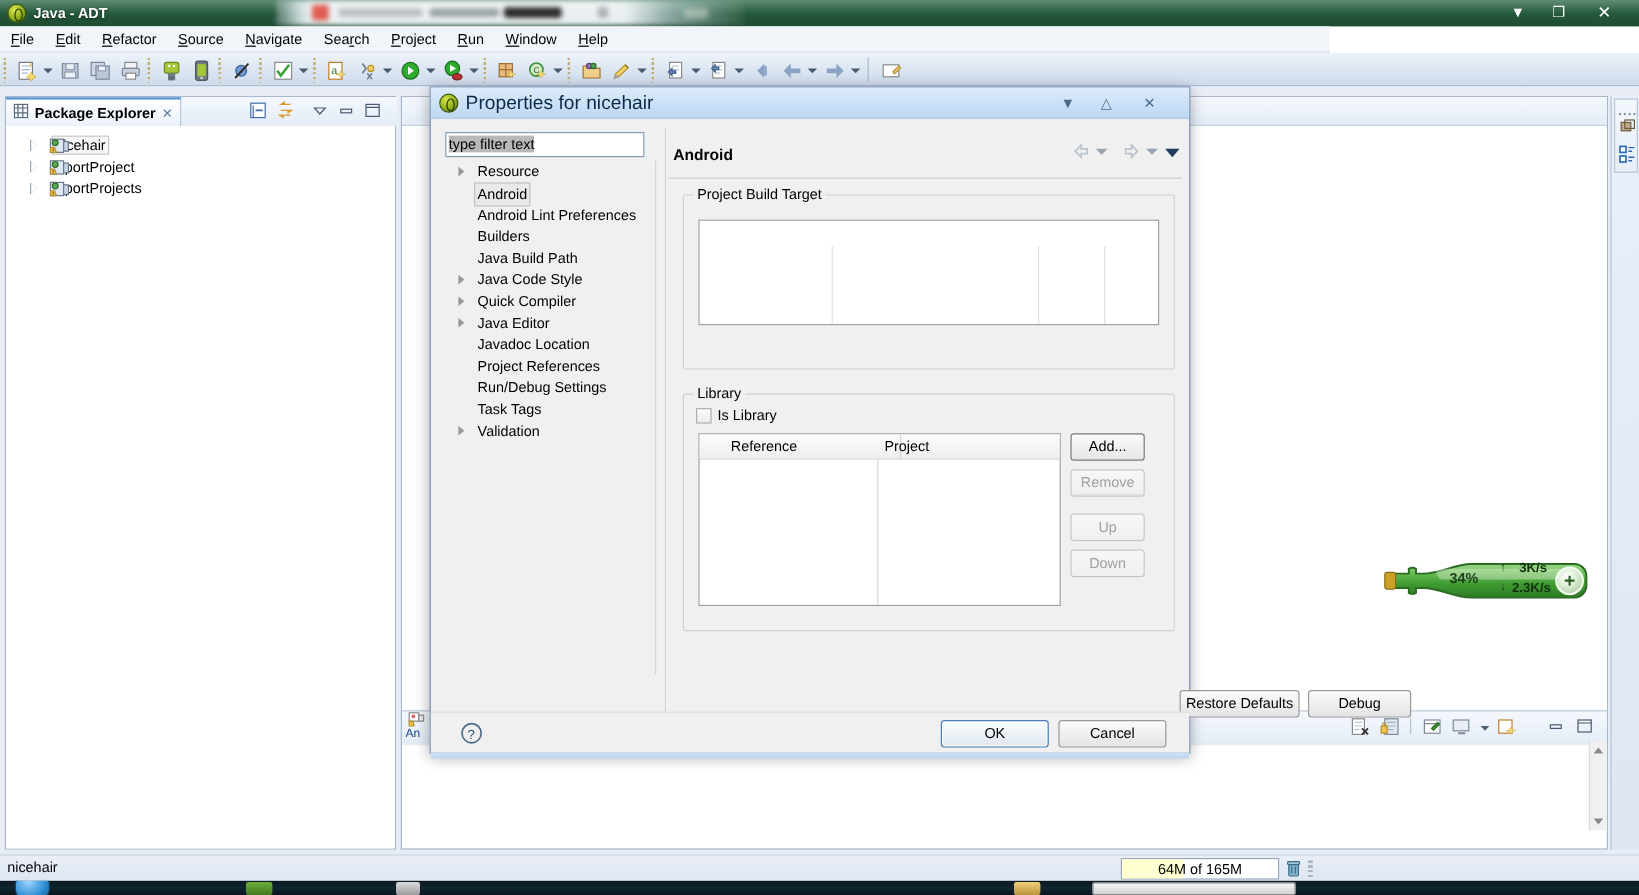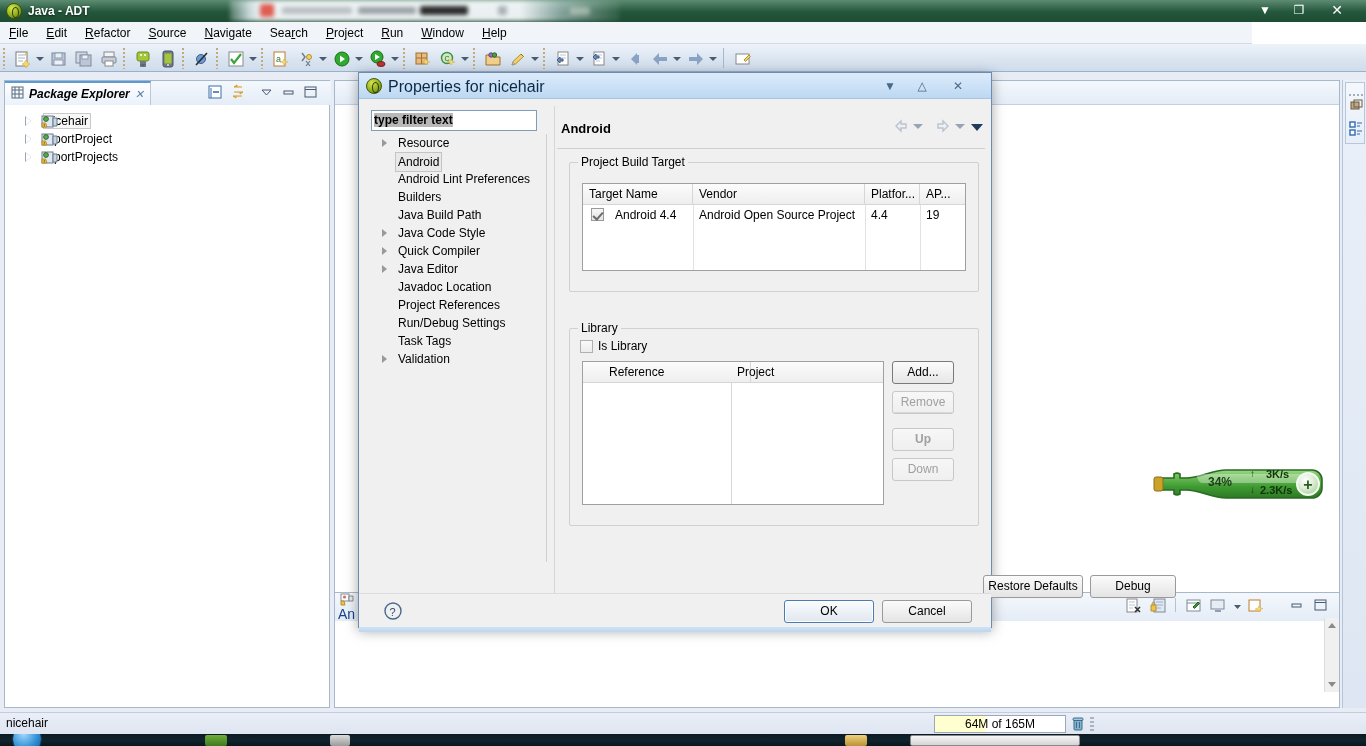--- a/index.html
+++ b/index.html
@@ -58,21 +58,21 @@
     position:absolute; top:0; height:20px; width:30px;
     color:#fff; text-align:center; line-height:20px; font-size:12px;
     cursor:default;
   }
   #btn-min { right:86px; }
   #btn-max { right:52px; }
   #btn-close { right:14px; font-size:14px; }
 
   
   #menubar {
-    position:absolute; top:22px; left:0; width:1252px; height:22px;
+    position:absolute; top:22px; left:0; width:1108px; height:22px;
     background:#f1f4f9;
     border-bottom:1px solid #d4dae4;
   }
   .menu-item {
     float:left; height:22px; line-height:22px; padding:0 9px;
     font-size:12px; color:#000; cursor:default; white-space:nowrap;
   }
   .menu-item u { text-decoration: underline; }
 
   
@@ -132,21 +132,20 @@
   }
 
   
   #pkg-view {
     position:absolute; left:4px; top:8px; width:326px; height:628px;
     background:#fff; border:1px solid #a7b8cc;
   }
   #pkg-tabstrip {
     position:absolute; left:0; top:0; width:326px; height:24px;
     background: linear-gradient(180deg,#f4f8fd,#e4ecf6);
-    font-style: italic;
   }
   #pkg-tab {
     position:absolute; left:0; top:0; height:24px; padding:0 6px 0 6px;
     border-top:2px solid #5a9ad6; border-right:1px solid #b9c9db;
     background: linear-gradient(180deg,#ffffff,#eaf2fb);
     display:flex; align-items:center; gap:5px;
     font-size:12px; font-weight:bold; color:#000; cursor:default;
   }
   #pkg-tab .tab-close { font-size:11px; color:#5a7ea8; font-weight:normal; }
   .view-tool {
@@ -217,21 +216,21 @@
   #lower-view {
     position:absolute; left:334px; top:520px; right:26px; height:116px;
     background:#fff; border:1px solid #a7b8cc;
   }
   #lower-tabstrip {
     position:absolute; left:0; top:0; right:0; height:28px;
     background: linear-gradient(180deg,#f4f8fd,#e4ecf6);
   }
   #lower-tab {
     position:absolute; left:3px; top:0; width:26px; height:28px;
-    font-size:14px; color:#15428b; padding-top:13px; overflow:hidden;
+    font-size:10px; color:#15428b; padding-top:13px; overflow:hidden;
   }
   .lv-tool { position:absolute; top:5px; width:20px; height:18px; cursor:default; }
 
   
   #right-bar {
     position:absolute; right:0; top:8px; width:24px; height:628px;
     background: linear-gradient(180deg,#eaf0f9,#dde6f2);
     border-left:1px solid #b5c4d6;
   }
   #rb-panel {
@@ -314,21 +313,21 @@
     position:absolute; left:6px; top:27px; width:620px; height:494px;
     background:#f0f0f0;
   }
 
   
   #filter-input {
     position:absolute; left:6px; top:10px; width:166px; height:21px;
     border:1px solid #7f9db9; background:#fff; font-size:12px;
     line-height:19px; padding:0 2px; color:#000;
   }
-  #filter-input span { background:#b8b8b8; color:#000;font-weight:bold; }
+  #filter-input span { background:#b8b8b8; color:#000; }
   #nav-tree {
     position:absolute; left:6px; top:34px; width:176px; height:428px;
     background:#f0f0f0; overflow:hidden;
   }
   #nav-tree-scroll {
     position:absolute; right:0; top:0; width:1px; height:428px; background:#cfcfcf;
   }
   .nav-row {
     position:relative; height:18px; line-height:18px; font-size:12px;
     color:#000; padding-left:24px; cursor:default; white-space:nowrap;
@@ -373,21 +372,21 @@
   }
 
   .group {
     position:absolute; border:1px solid #d0d0d0; border-radius:2px;
   }
   .group-legend {
     position:absolute; top:-8px; left:8px; padding:0 3px;
     background:#f0f0f0; font-size:12px; color:#000;
   }
 
-  #grp-target { left:12px; top:56px; width:410px; height:130px; }
+  #grp-target { left:12px; top:56px; width:410px; height:146px; }
   #target-table {
     position:absolute; left:12px; top:20px; width:384px; height:88px;
     border:1px solid #a0a0a0; background:#fff;
   }
   #tt-head {
     position:absolute; left:0; top:0; width:382px; height:21px;
     background: linear-gradient(180deg,#fcfcfc,#eeeeee);
     border-bottom:1px solid #d6d6d6;
   }
   .tt-th {
@@ -993,33 +992,20 @@
             <path d="M8 3l5 5-5 5v-3H3V6h5z" fill="none" stroke="#b9c3cf" stroke-width="1.4"></path>
           </svg>
       </div>
       <div class="pn-caret" style="right:20px;"></div>
       <div id="pn-menu-caret"></div>
       <div id="pane-header-line"></div>
 
       <div class="group" id="grp-target">
         <div class="group-legend">Project Build Target</div>
         <div id="target-table">
-          <div id="tt-head">
-            <div class="tt-th" style="left:0; width:110px;">Target Name</div>
-            <div class="tt-th" style="left:110px; width:172px;">Vendor</div>
-            <div class="tt-th" style="left:282px; width:55px;">Platfor...</div>
-            <div class="tt-th" style="left:337px; width:45px; border-right:none;">AP...</div>
-          </div>
-          <div id="tt-row">
-            <div id="tt-check"></div>
-            <div class="tt-td" style="left:26px; width:84px;">Android 4.4</div>
-            <div class="tt-td" style="left:110px; width:172px;">Android Open Source Project</div>
-            <div class="tt-td" style="left:282px; width:55px;">4.4</div>
-            <div class="tt-td" style="left:337px; width:45px;">19</div>
-          </div>
           <div style="position:absolute;left:110px;top:21px;width:1px;bottom:0;background:#e2e2e2;"></div>
           <div style="position:absolute;left:282px;top:21px;width:1px;bottom:0;background:#e2e2e2;"></div>
           <div style="position:absolute;left:337px;top:21px;width:1px;bottom:0;background:#e2e2e2;"></div>
         </div>
       </div>
 
       <div class="group" id="grp-library">
         <div class="group-legend">Library</div>
         <div id="is-library-row">
           <span id="is-library-box"></span>
@@ -1028,21 +1014,21 @@
         <div id="lib-table">
           <div id="lt-head">
             <div class="lt-th" style="left:0; width:148px;margin-left:20px;">Reference</div>
             <div class="lt-th" style="left:148px; width:152px; border-right:none;">Project</div>
           </div>
           <div id="lt-colsplit"></div>
         </div>
         <div class="lib-btn strong" style="top:32px;">Add...</div>
         <div class="lib-btn disabled" style="top:62px;">Remove</div>
         <div id="lib-btn-sep"></div>
-        <div class="lib-btn disabled" style="top:99px;font-weight:bold;">Up</div>
+        <div class="lib-btn disabled" style="top:99px;">Up</div>
         <div class="lib-btn disabled" style="top:129px;">Down</div>
       </div>
 
       <div id="btn-restore">Restore Defaults</div>
       <div id="btn-apply">Debug</div>
     </div>
   </div>
 
   <div id="dlg-footer">
     <div id="help-icon">

